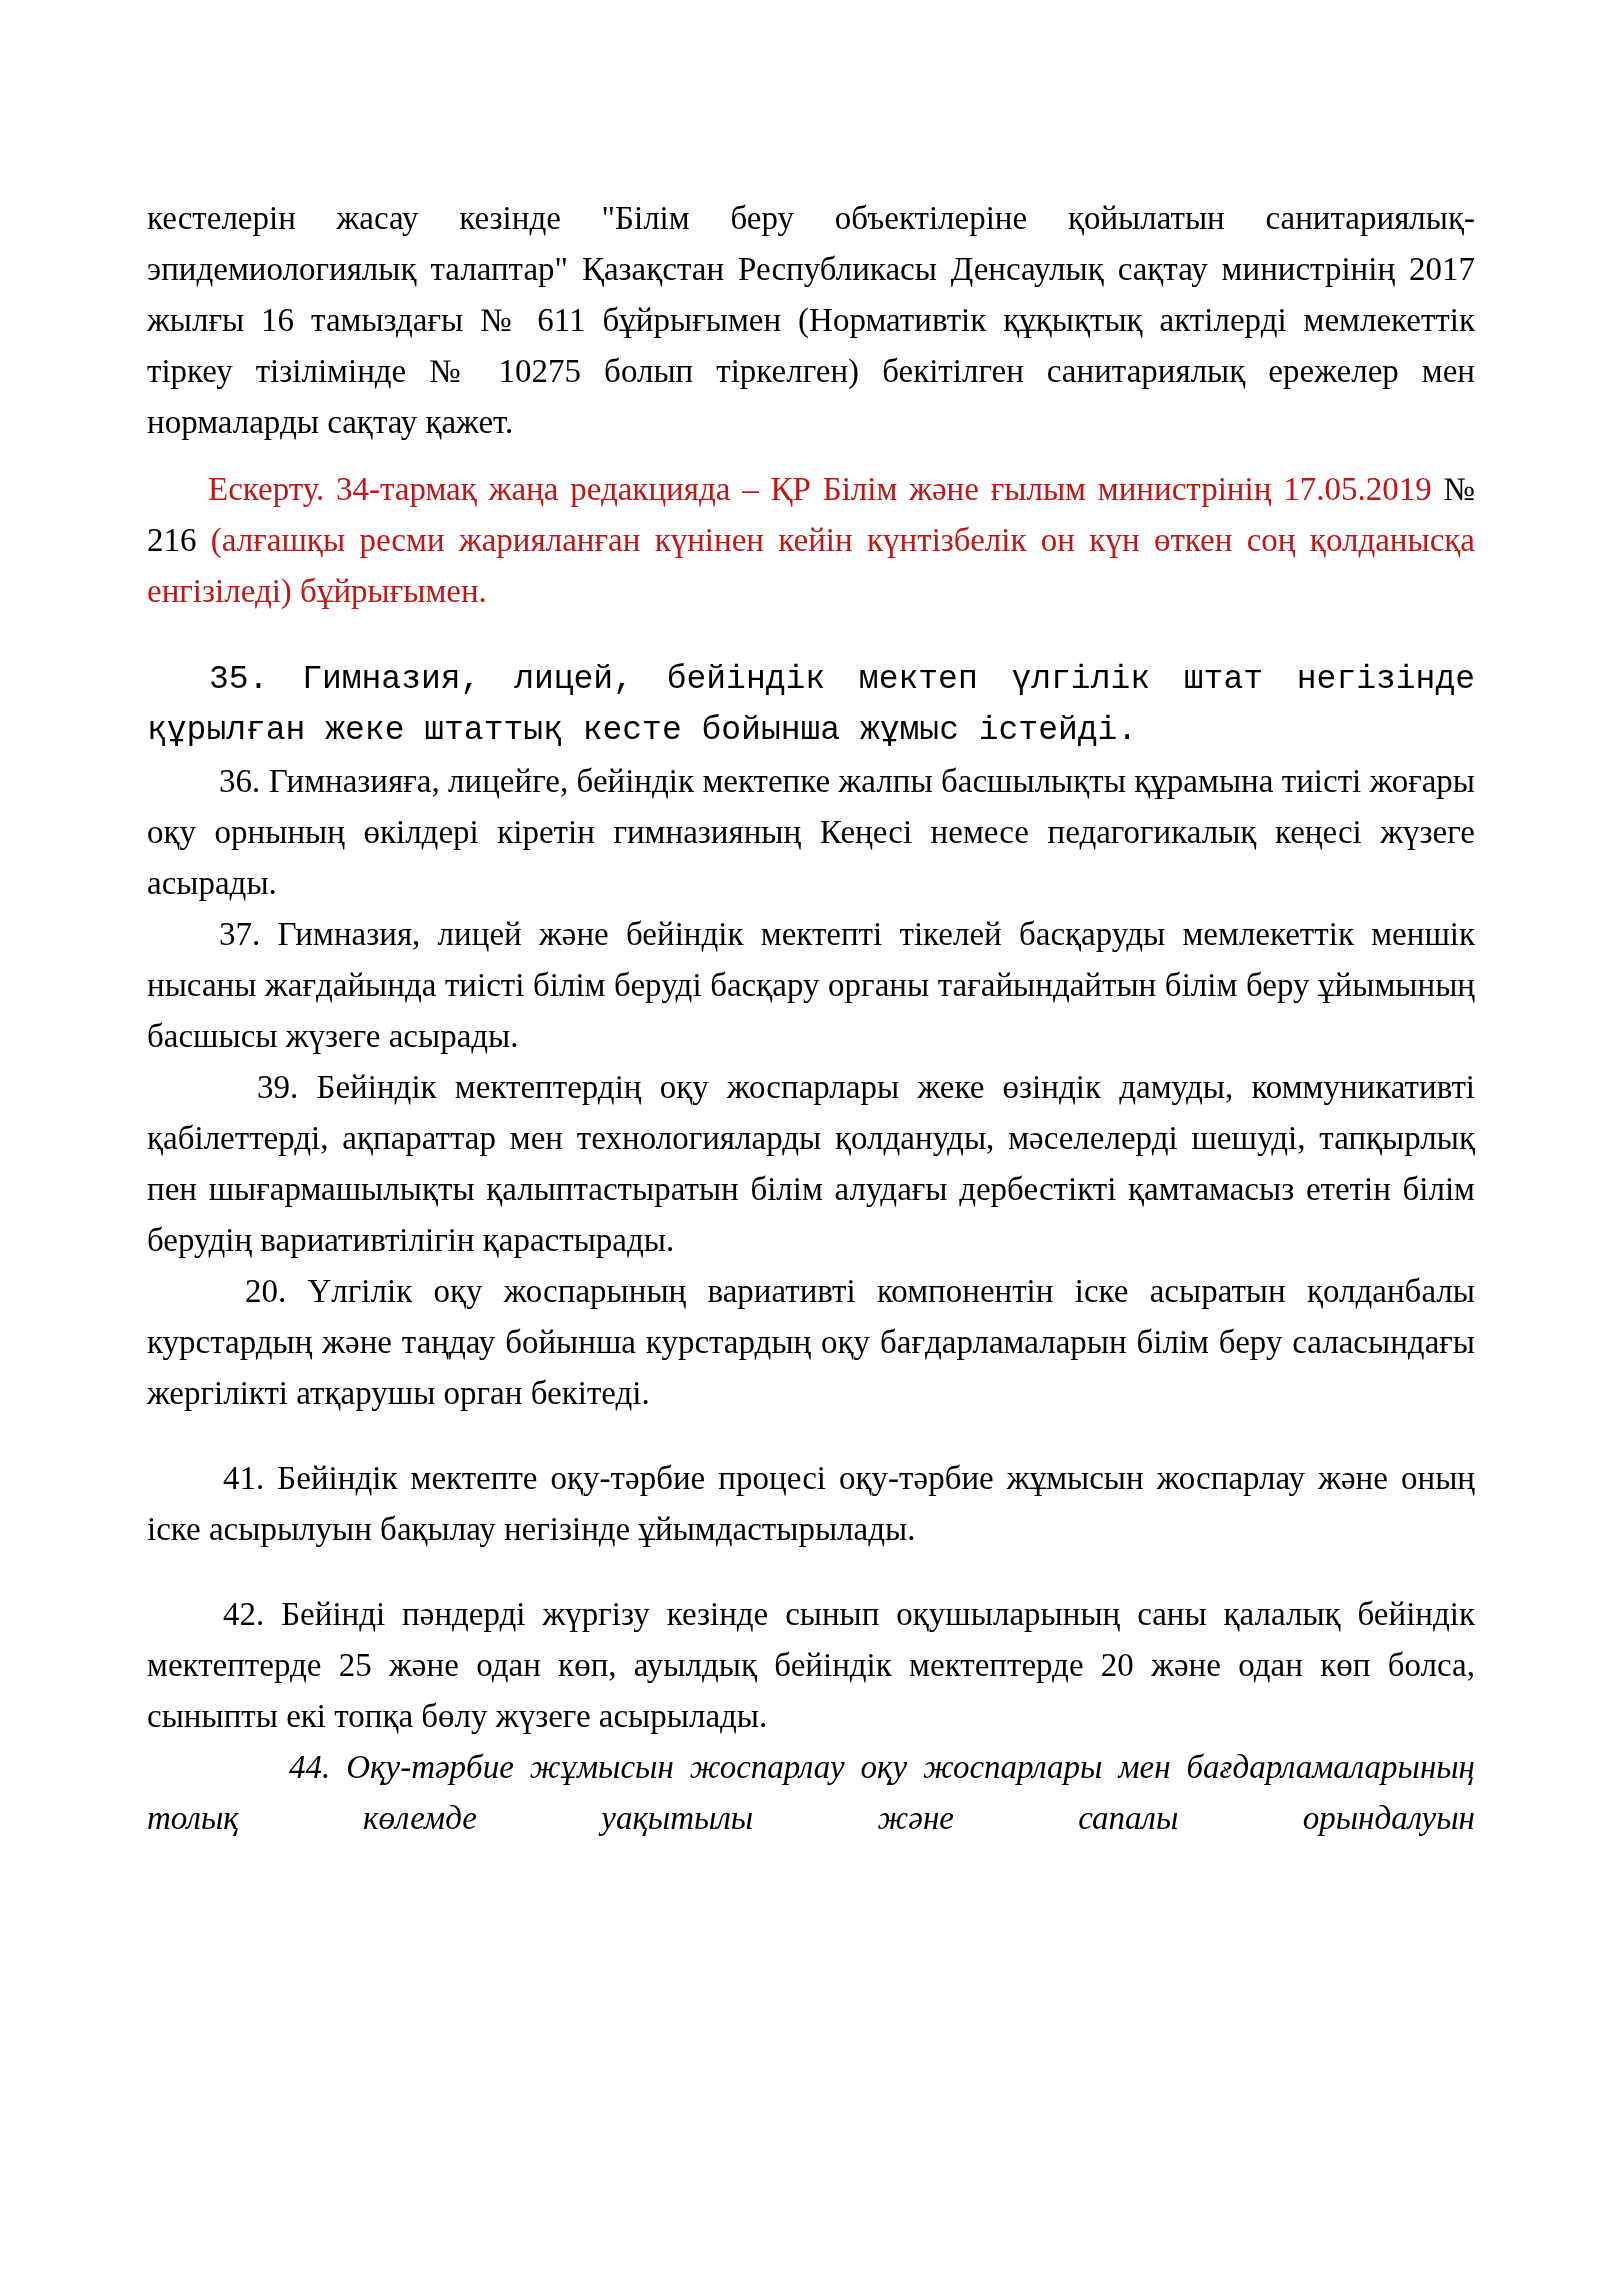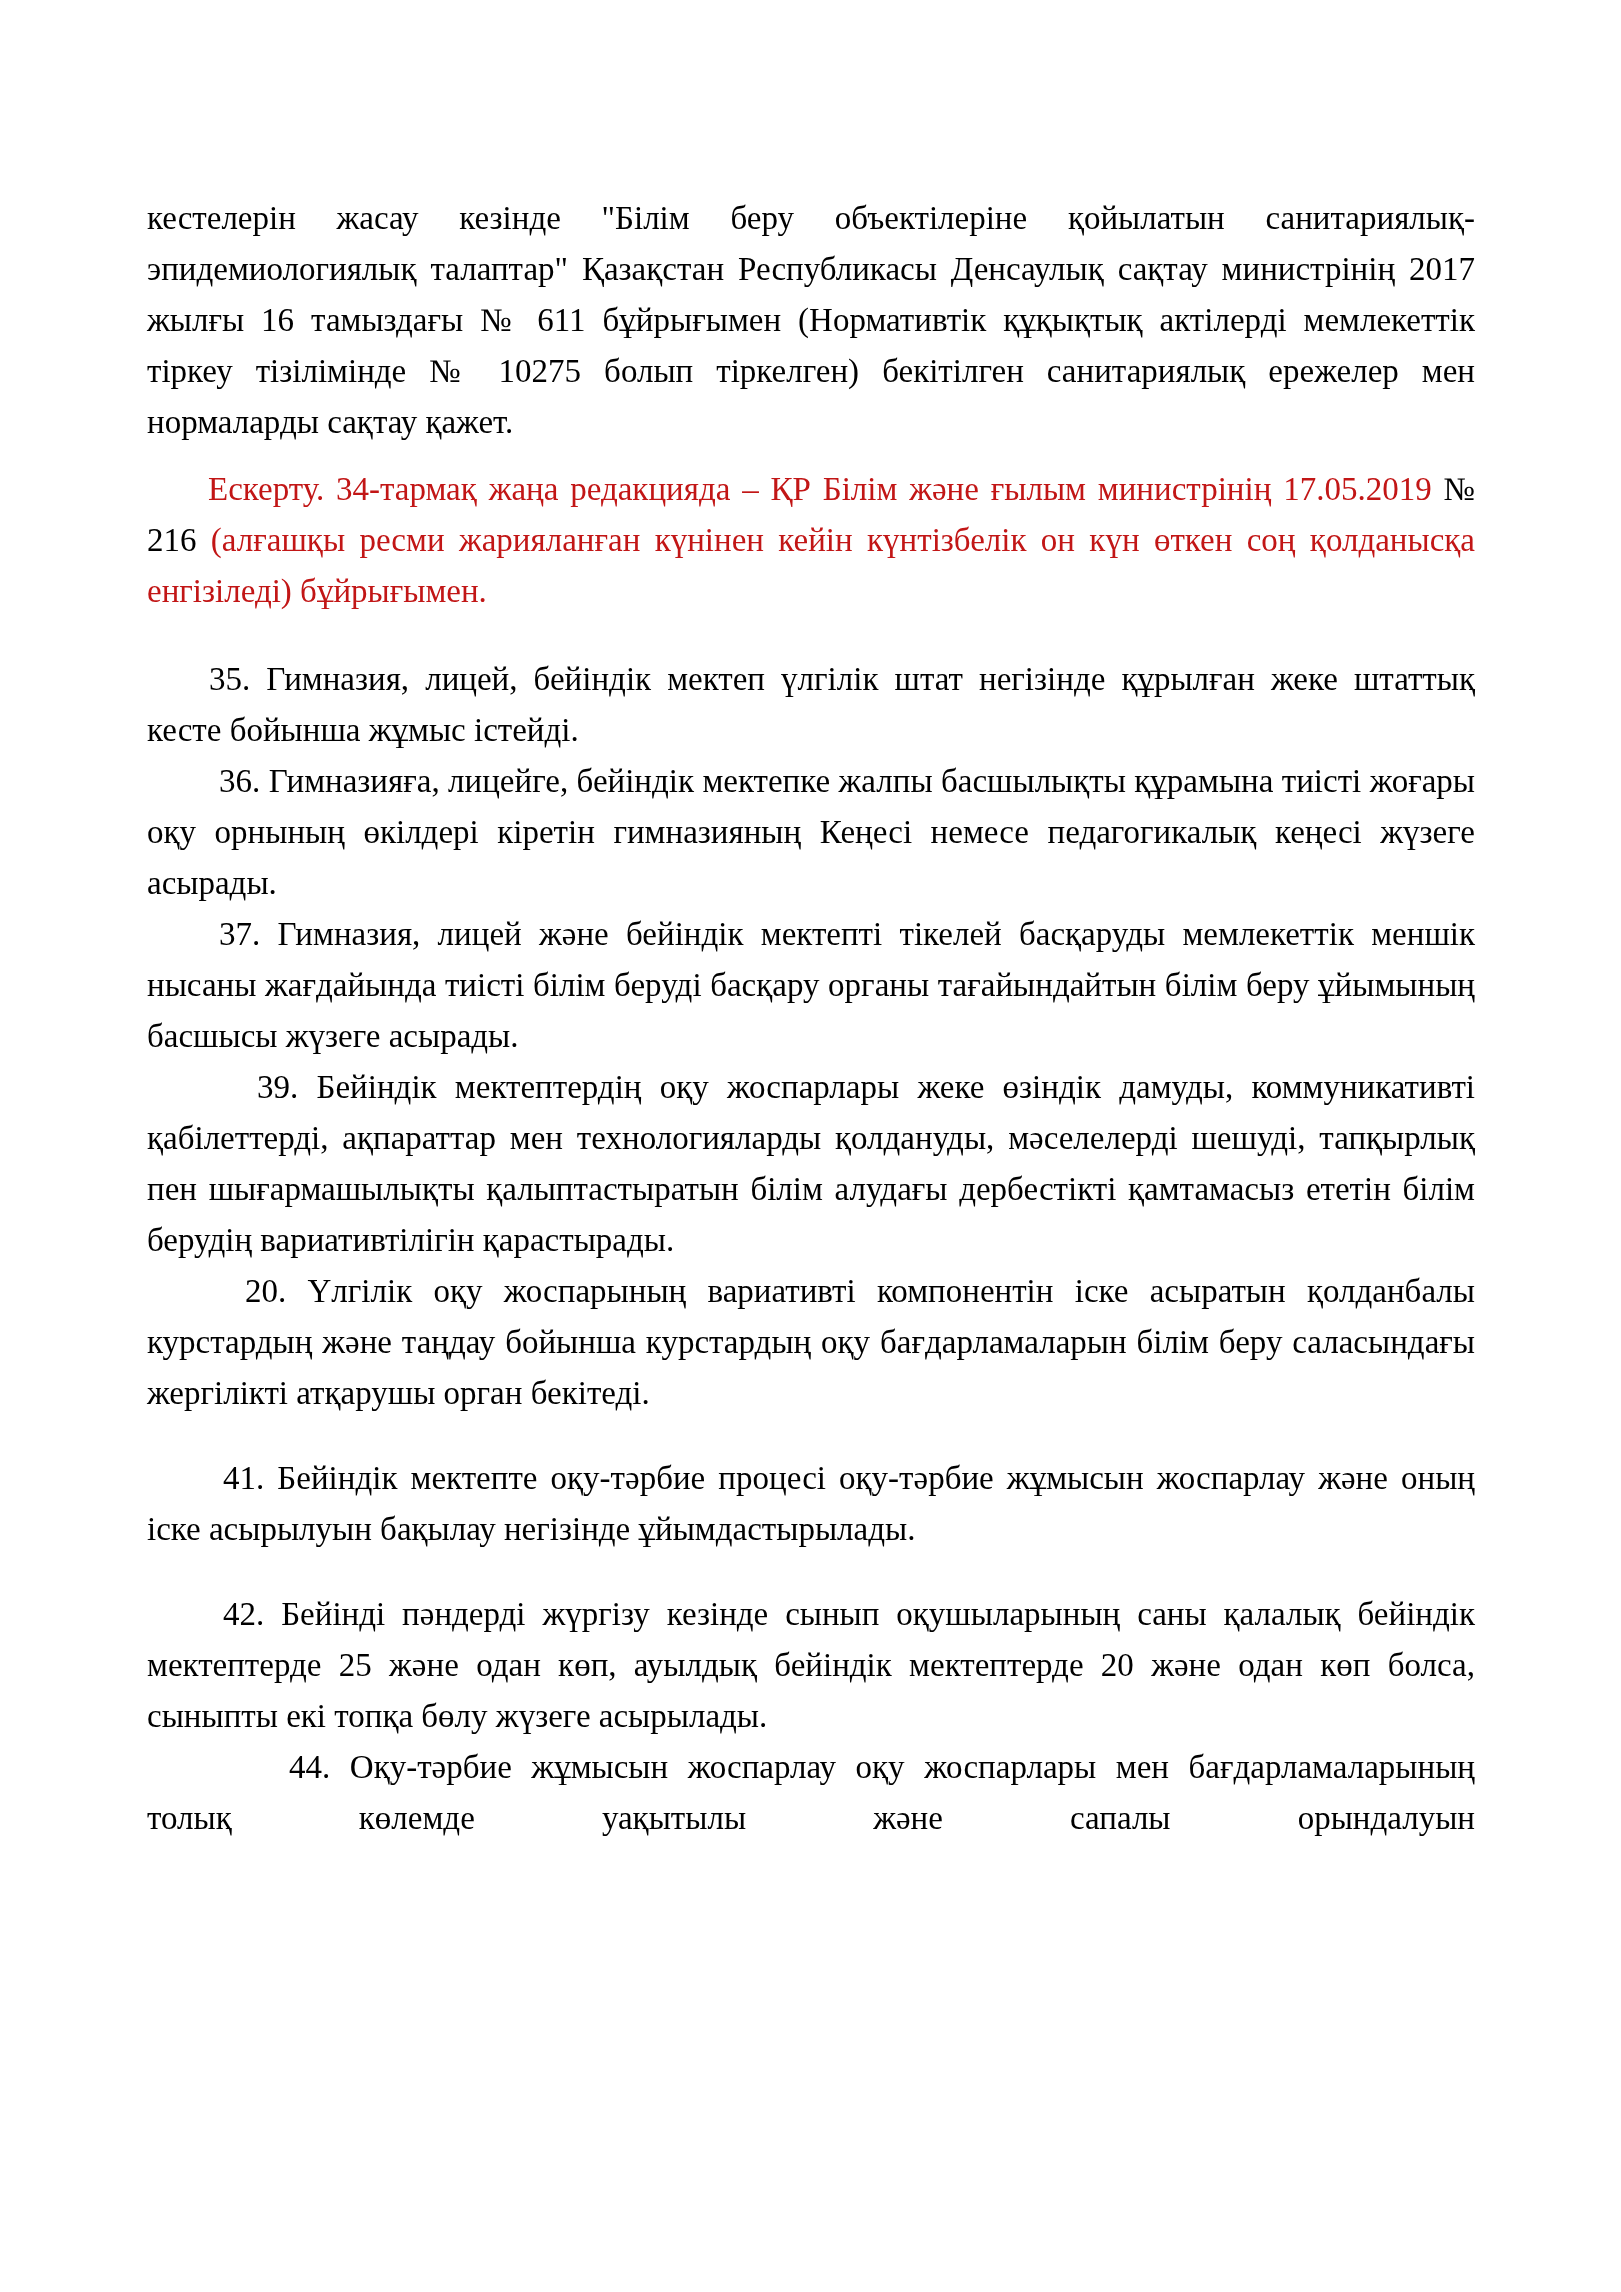--- a/index.html
+++ b/index.html
@@ -26,22 +26,22 @@
     padding: 0;
   }
   p.intro { text-indent: 0; }
   p.note  { color: var(--note-red, #c21616); text-indent: 61px; margin-top: 16px; }
   p.note .num-black { color: var(--text, #000000); }
   p.clause { text-indent: 62px; }
   p.c36, p.c37, p.c38 { text-indent: 72px; }
   p.c41, p.c42, p.c43 { text-indent: 76px; margin-top: 34px; }
   p.c39 { text-indent: 110px; }
   p.c40 { text-indent: 98px; }
-  p.c44 { text-indent: 142px; text-align-last: justify; }
-  p.first-clause { margin-top: 37px; }
+  p.c44 { text-indent: 142px; text-align-last: justify; font-style: italic; }
+  p.first-clause { margin-top: 37px; font-family: Liberation Mono, monospace; }
 </style>
 </head>
 <body>
 
 <main class="page">
 
   <p class="intro">кестелерін жасау кезінде "Білім беру объектілеріне қойылатын санитариялық-эпидемиологиялық талаптар" Қазақстан Республикасы Денсаулық сақтау министрінің 2017 жылғы 16 тамыздағы № 611 бұйрығымен (Нормативтік құқықтық актілерді мемлекеттік тіркеу тізілімінде № 10275 болып тіркелген) бекітілген санитариялық ережелер мен нормаларды сақтау қажет.</p>
 
   <p class="note"><span>Ескерту. 34-тармақ жаңа редакцияда – ҚР Білім және ғылым министрінің 17.05.2019 </span><span class="num-black">№ 216 </span><span>(алғашқы ресми жарияланған күнінен кейін күнтізбелік он күн өткен соң қолданысқа енгізіледі) бұйрығымен.</span></p>
 

